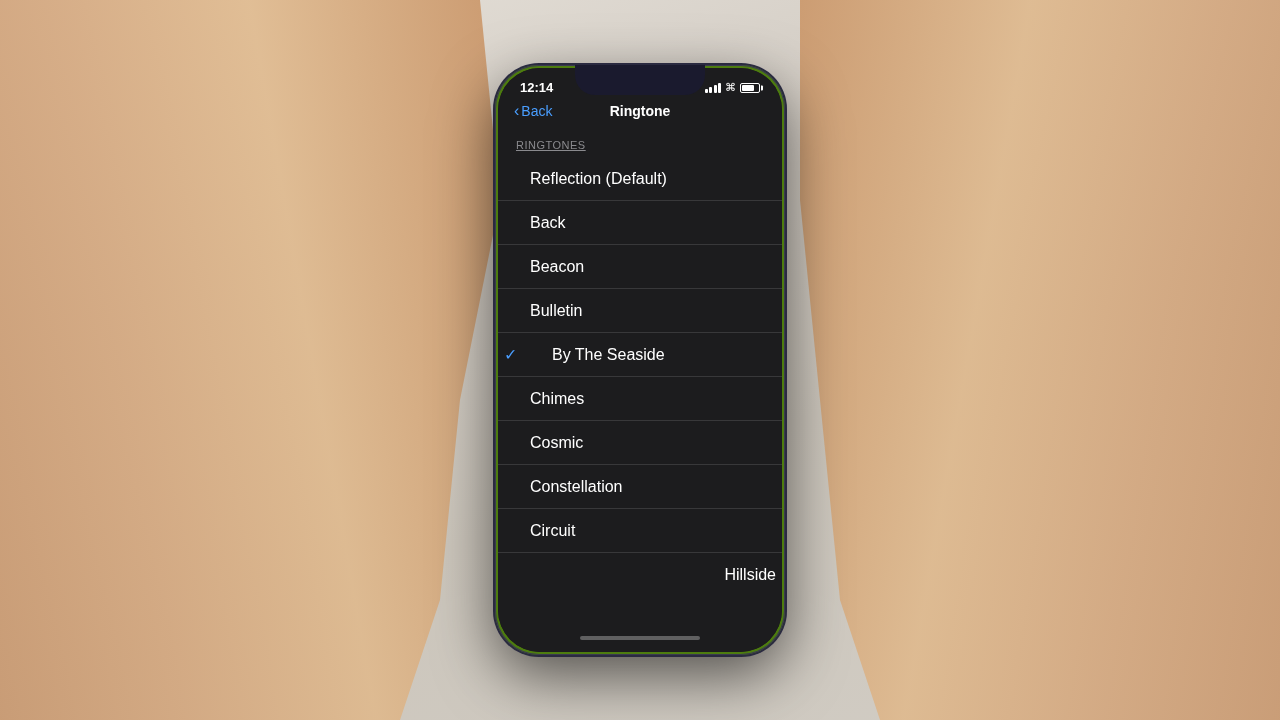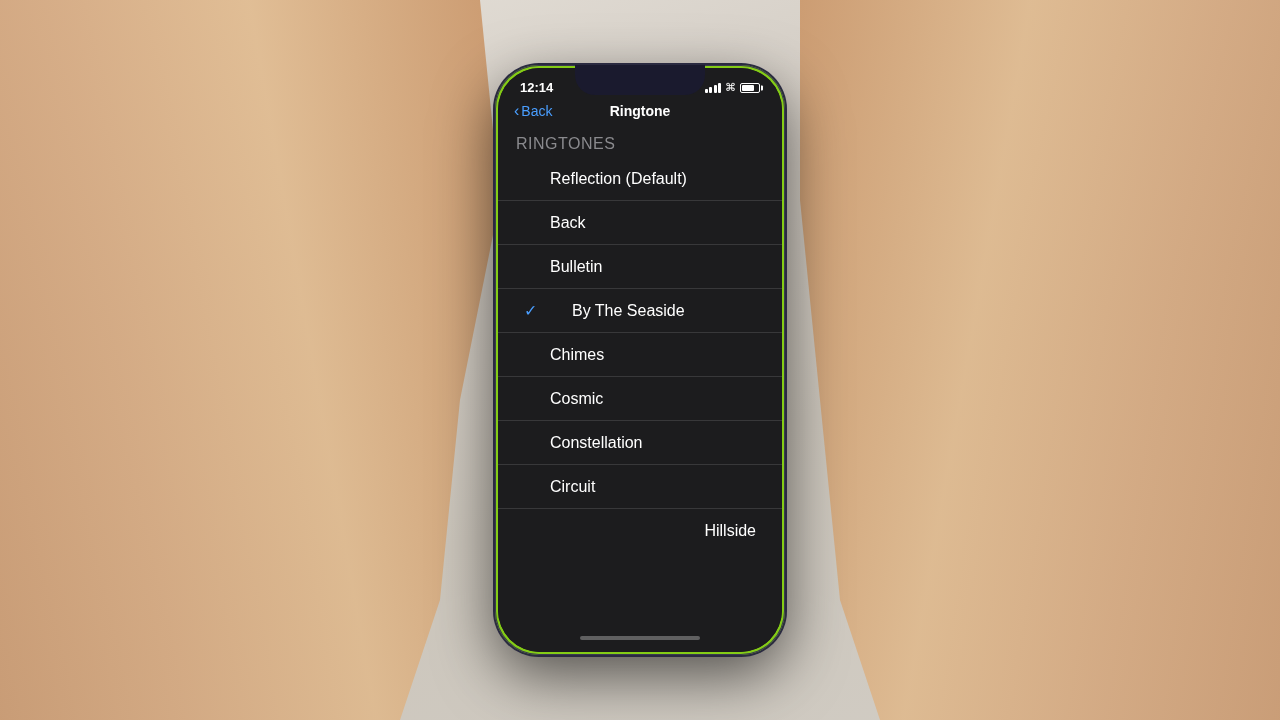--- a/index.html
+++ b/index.html
@@ -46,21 +46,21 @@
       clip-path: polygon(20px 0, 500px 0, 500px 720px, 100px 720px, 60px 600px, 40px 400px, 20px 200px);
       opacity: 0.85;
     }
 
     
     .phone-frame {
       position: relative;
       z-index: 10;
       width: 290px;
       height: 590px;
-      background: #84cc16;
+      background: #4d7c0f;
       border-radius: 44px;
       padding: 3px;
       box-shadow:
         0 0 0 2px #2a2a40,
         0 20px 60px rgba(0,0,0,0.6),
         inset 0 0 0 1px #3a3a50;
     }
 
     .phone-screen {
       width: 100%;
@@ -172,42 +172,43 @@
     }
 
     
     .section-header {
       padding: 8px 18px 4px;
       background: #1c1c1e;
       flex-shrink: 0;
     }
 
     .section-label {
-      font-size: 16px;
+      font-size: 11px;
       font-weight: 500;
       color: #8a8a8e;
       letter-spacing: 0.5px;
       text-transform: uppercase;
+      text-decoration: underline;
     }
 
     
     .ringtone-list {
       flex: 1;
       overflow-y: auto;
       background: #1c1c1e;
     }
 
     .ringtone-list::-webkit-scrollbar {
       display: none;
     }
 
     .ringtone-item {
       display: flex;
       align-items: center;
-      padding: 11px 26px;
+      padding: 11px 6px;
       border-bottom: 0.5px solid #38383a;
       position: relative;
       min-height: 44px;
     }
 
     .ringtone-item:last-child {
       border-bottom: none;
       justify-content: flex-end;
     }
 
@@ -305,20 +306,24 @@
     <div class="ringtone-item">
           <span style="width: 26px; display: inline-block;"></span>
           <span class="ringtone-name">Reflection (Default)</span>
         </div>
         <div class="ringtone-item">
           <span style="width: 26px; display: inline-block;"></span>
           <span class="ringtone-name">Back</span>
         </div>
         <div class="ringtone-item">
           <span style="width: 26px; display: inline-block;"></span>
+          <span class="ringtone-name">Beacon</span>
+        </div>
+        <div class="ringtone-item">
+          <span style="width: 26px; display: inline-block;"></span>
           <span class="ringtone-name">Bulletin</span>
         </div>
         <div class="ringtone-item selected">
           <span class="check-icon">✓</span>
           <span class="ringtone-name">By The Seaside</span>
         </div>
         <div class="ringtone-item">
           <span style="width: 26px; display: inline-block;"></span>
           <span class="ringtone-name">Chimes</span>
         </div>

